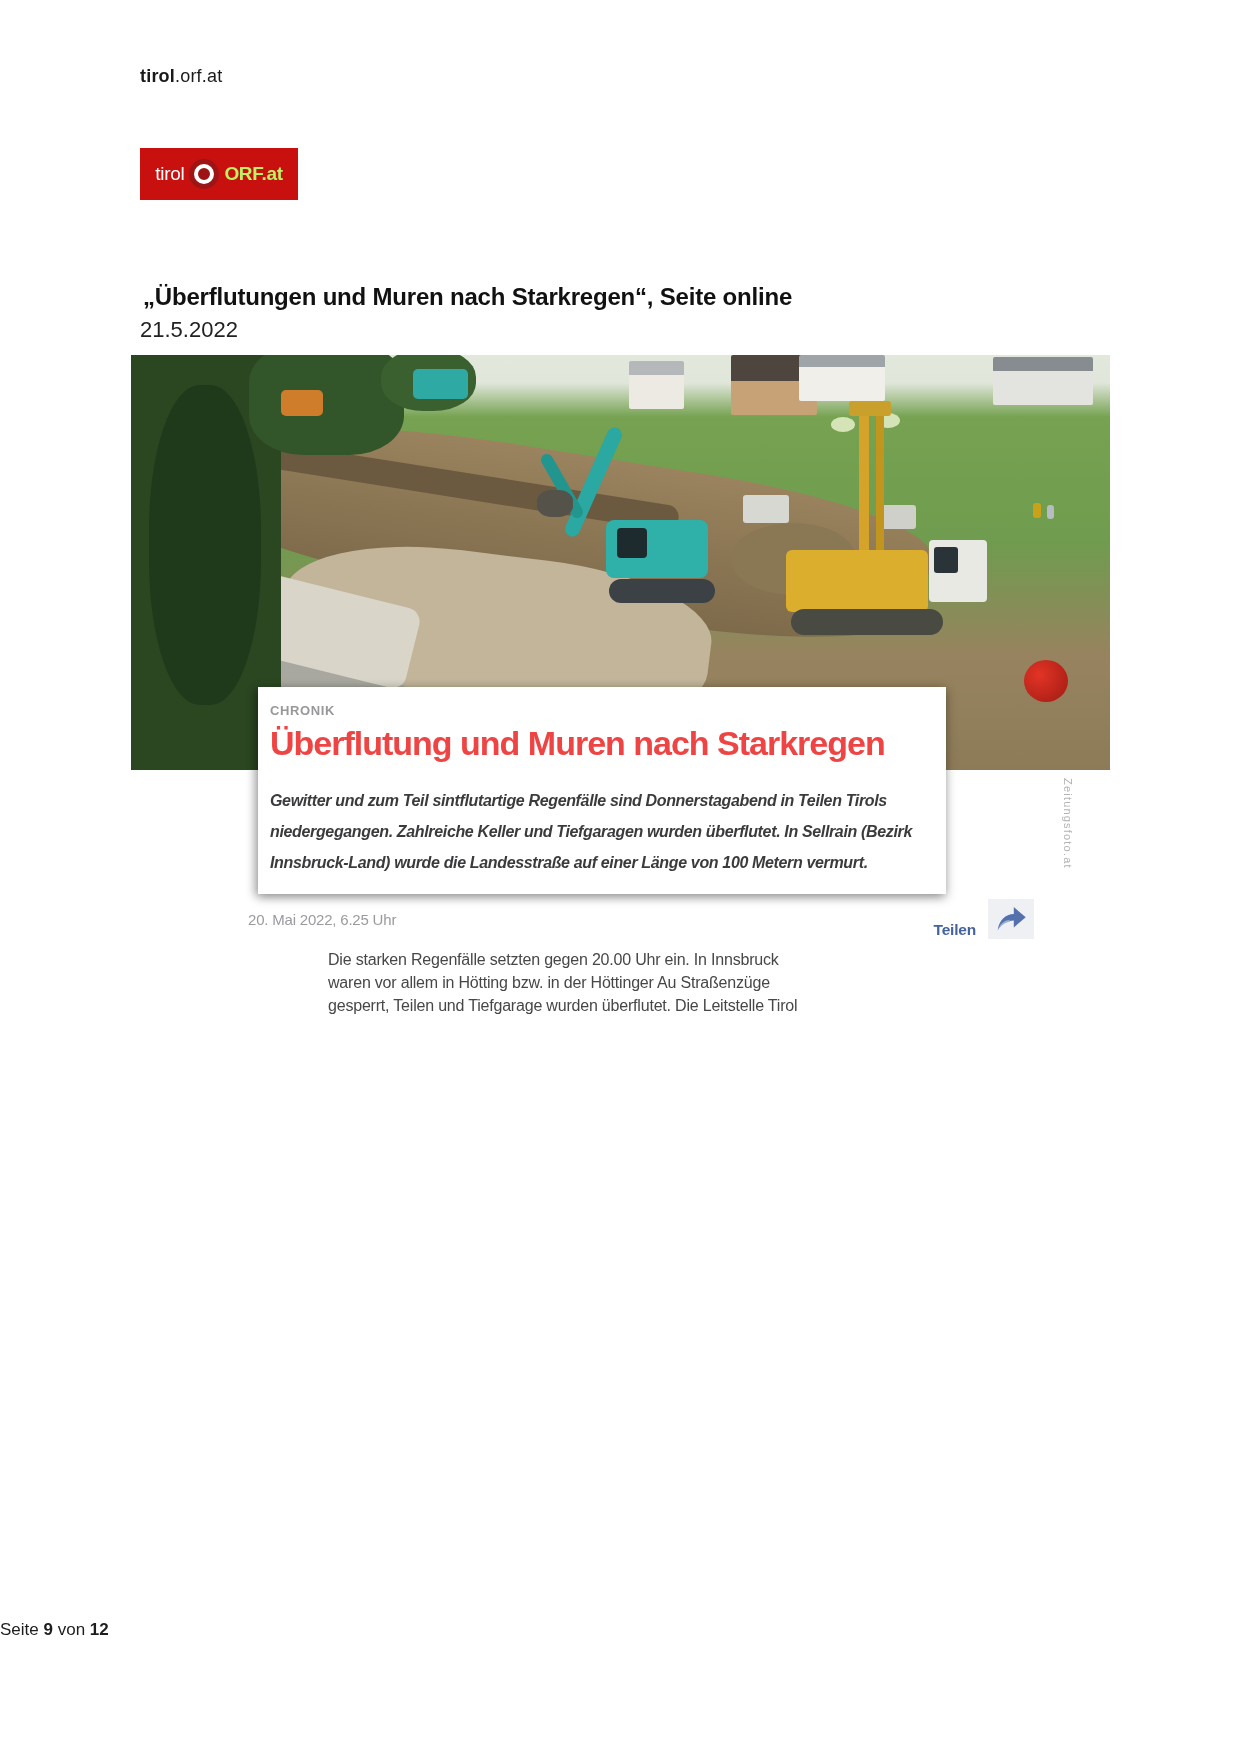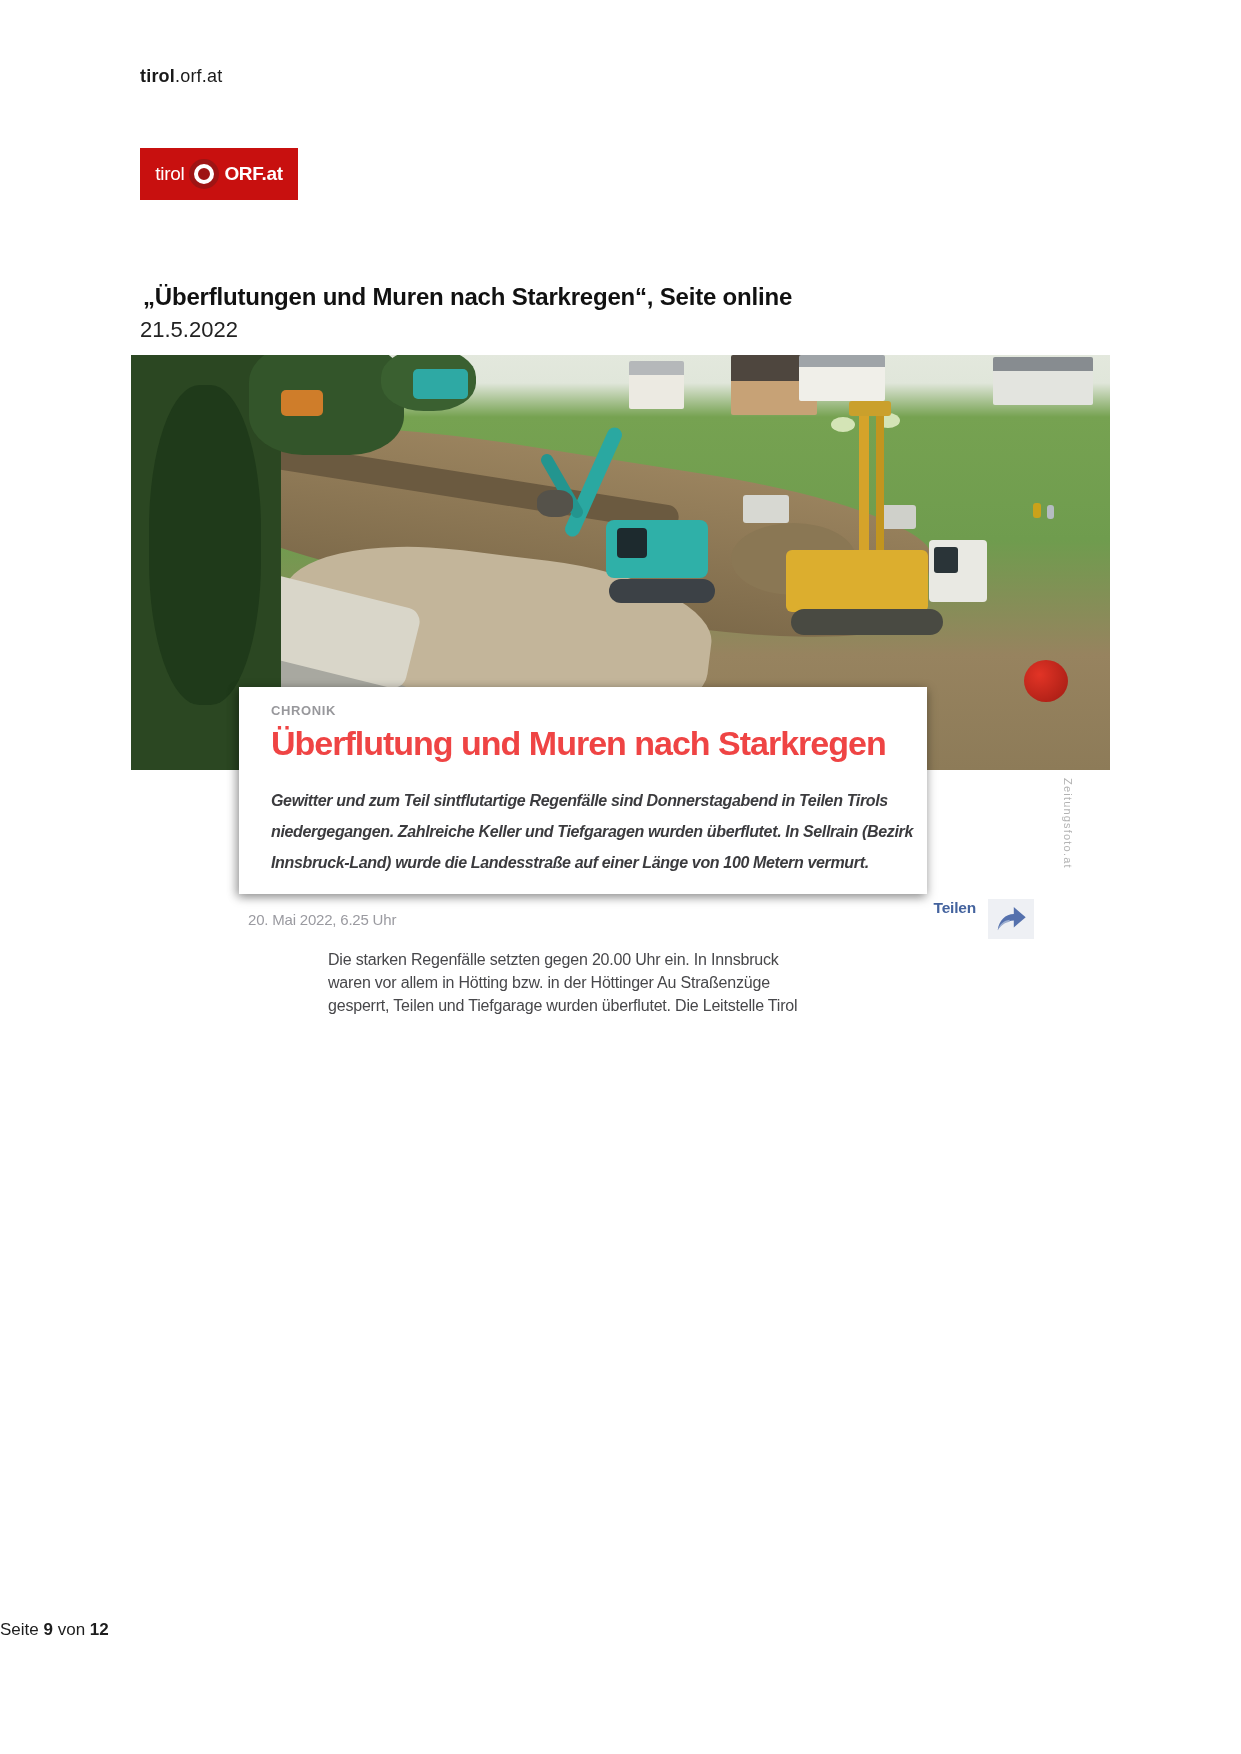--- a/index.html
+++ b/index.html
@@ -28,21 +28,21 @@
   .orf-logo .tirol{color:#ffffff; font-size:19px; letter-spacing:-0.3px;}
   .orf-eye{
     width:30px; height:30px; border-radius:50%;
     background:#9e1414; display:flex; align-items:center; justify-content:center;
     flex:0 0 auto;
   }
   .orf-eye .inner{
     width:12px; height:12px; border-radius:50%;
     background:#9e1414; border:4px solid #ffffff;
   }
-  .orf-logo .orfat{color:#ffffff; font-size:19px; font-weight:700; letter-spacing:-0.3px;}
+  .orf-logo .orfat{color:#bef264; font-size:19px; font-weight:700; letter-spacing:-0.3px;}
   .doc-title{
     position:absolute; left:143px; top:283px;
     font-size:24px; font-weight:700; color:#111111; letter-spacing:-0.2px;
     white-space:nowrap;
   }
   .doc-date{
     position:absolute; left:140px; top:317px;
     font-size:22px; color:#222222;
   }
   
@@ -84,24 +84,24 @@
   .rig-top{left:718px;top:46px;width:42px;height:15px;background:#caa02c;border-radius:3px;}
   .rig-body{left:655px;top:195px;width:142px;height:62px;background:#dcae2e;border-radius:6px;}
   .rig-cab{left:798px;top:185px;width:58px;height:62px;background:#e9e9e3;border-radius:4px;}
   .rig-window{left:803px;top:192px;width:24px;height:26px;background:#2a3438;border-radius:3px;}
   .rig-tracks{left:660px;top:254px;width:152px;height:26px;background:#494a42;border-radius:13px;}
   .red-ball{left:893px;top:305px;width:44px;height:42px;background:radial-gradient(circle at 35% 35%,#e23426,#a01a12);border-radius:50%;}
   .fig-1{left:902px;top:148px;width:8px;height:15px;background:#caa21a;border-radius:3px;}
   .fig-2{left:916px;top:150px;width:7px;height:14px;background:#b5bcc2;border-radius:3px;}
   
   .card{
-    position:absolute; left:239px; top:687px; width:688px;
+    position:absolute; left:258px; top:687px; width:688px;
     background:#ffffff;
     box-sizing:border-box;
-    padding:16px 16px 16px 32px;
+    padding:16px 16px 16px 12px;
     box-shadow:0 3px 10px rgba(0,0,0,0.35), -4px 2px 9px rgba(0,0,0,0.18);
   }
   .category{
     font-size:13px; font-weight:700; color:#98989c; letter-spacing:0.6px;
   }
   .headline{
     margin-top:6px;
     font-size:34px; font-weight:700; color:#ef4444; letter-spacing:-1px;
     white-space:nowrap;
   }
@@ -109,21 +109,21 @@
   .lead-line{
     font-size:16px; font-weight:700; color:#3b3b3e; letter-spacing:-0.35px;
     line-height:31px; white-space:nowrap;
   }
   
   .meta-row{
     position:absolute; left:248px; top:898px; width:786px; height:42px;
     display:flex; align-items:center; justify-content:space-between;
   }
   .pub-date{font-size:15px; color:#9a9aa0; letter-spacing:-0.2px;}
-  .share{display:flex; align-items:flex-start; gap:12px; cursor:pointer;}
+  .share{display:flex; align-items:flex-end; gap:12px; cursor:pointer;}
   .share-label{font-size:15.5px; font-weight:700; color:#44639e; letter-spacing:-0.2px;}
   .share-box{
     width:46px; height:40px; background:#eef0f4;
     display:flex; align-items:center; justify-content:center;
   }
   
   .body-par{position:absolute; left:328px; top:948px;}
   .body-line{
     font-size:16px; color:#47474a; letter-spacing:-0.2px;
     line-height:23px; white-space:nowrap;

